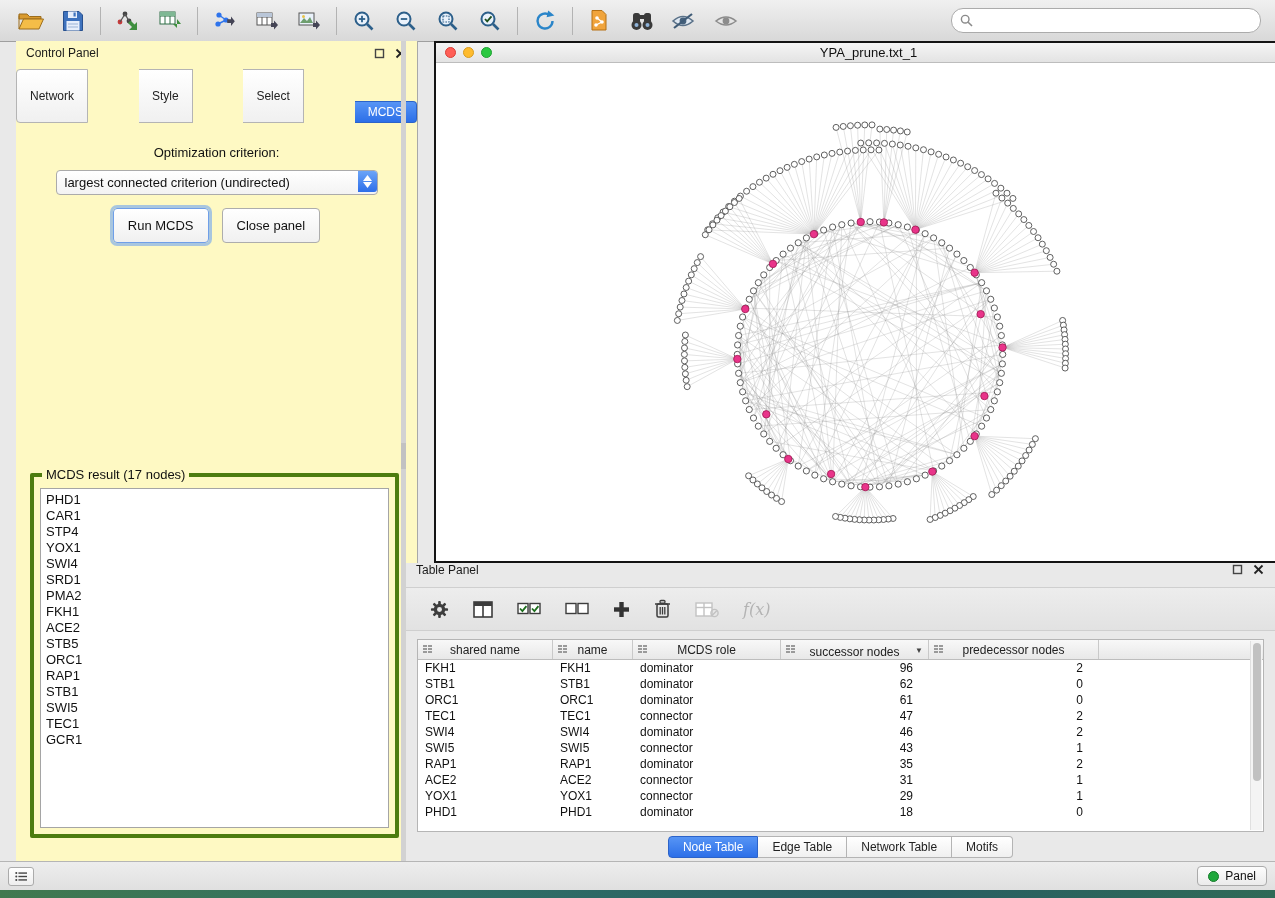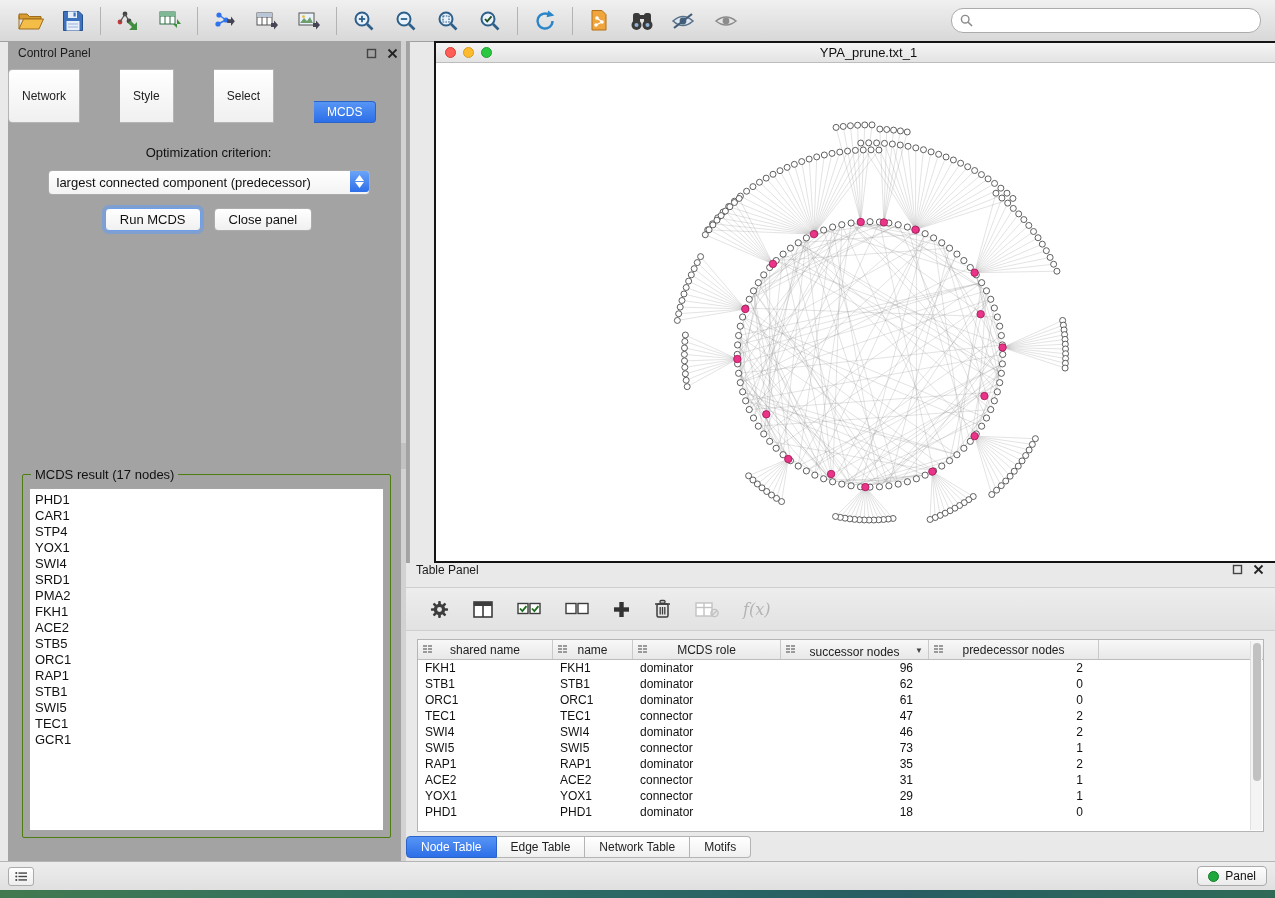--- a/index.html
+++ b/index.html
@@ -14,45 +14,45 @@
            display:flex;align-items:center;padding:0 10px;}
   .tb-btn{width:42px;height:34px;border:none;background:transparent;display:flex;
           align-items:center;justify-content:center;padding:0;cursor:default;}
   .tb-sep{width:1px;height:28px;background:#b3b3b3;margin:0 6px;}
   .tb-spacer{flex:1;}
   .search-box{width:292px;height:23px;background:#fff;border:1px solid #ababab;
               border-radius:12px;display:flex;align-items:center;padding:0 8px;gap:5px;margin-right:4px;}
   .search-box input{border:none;outline:none;flex:1;font-size:12px;background:transparent;}
 
   
-  .control-panel{position:absolute;top:41px;left:8px;width:401px;bottom:28px;background:#a3a3a3;
+  .control-panel{position:absolute;top:41px;left:16px;width:401px;bottom:28px;background:#fef9c3;
                  border-right:1px solid #a8a8a8;}
   .cp-header{height:24px;display:flex;align-items:center;padding:0 10px;font-size:12px;color:#1a1a1a;}
   .panel-btns{margin-left:auto;display:flex;gap:8px;align-items:center;}
   .panel-btn{width:13px;height:13px;display:flex;align-items:center;justify-content:center;background:none;border:none;padding:0;}
-  .cp-tabs{display:flex;justify-content:flex-start;margin-top:4px;gap:40px;}
+  .cp-tabs{display:flex;justify-content:space-between;margin-top:4px;gap:40px;}
   .cp-tab{font-size:12px;padding:3px 13px;background:linear-gradient(#ffffff,#f0f0f0);
           border:1px solid #b4b4b4;border-left:none;color:#222;}
   .cp-tab:first-child{border-left:1px solid #b4b4b4;border-radius:4px 0 0 4px;}
   .cp-tab:last-child{border-radius:0 4px 4px 0;margin-top:32px;}
   .cp-tab.active{background:linear-gradient(#5795f5,#2c6fe8);color:#fff;border-color:#2c63c9;}
   .cp-body{margin:8px 8px 0 8px;padding-top:14px;}
   .opt-label{text-align:center;font-size:13px;color:#111;}
   .mac-select{margin:10px auto 0 auto;width:312px;height:23px;border:1px solid #ababab;border-radius:4px;
               background:linear-gradient(#ffffff,#f3f3f3);display:flex;align-items:center;
               font-size:13px;color:#111;padding-left:8px;position:relative;}
   .mac-select .stepper{position:absolute;right:0;top:0;width:19px;height:21px;border-radius:0 3px 3px 0;
               background:linear-gradient(#6ba4f8,#2e6fe9);display:flex;flex-direction:column;
               align-items:center;justify-content:center;gap:1px;}
   .btn-row{display:flex;justify-content:center;gap:13px;margin-top:13px;}
-  .mac-btn{font-size:13px;color:#111;height:23px;padding:0 14px;border:1px solid #adadad;border-radius:4px;
+  .mac-btn{font-size:13px;color:#111;height:35px;padding:0 14px;border:1px solid #adadad;border-radius:4px;
            background:linear-gradient(#ffffff,#f0f0f0);}
   .mac-btn.focused{box-shadow:0 0 0 3px rgba(96,156,245,.55);border-color:#6f9fe8;}
   .mcds-fieldset{position:absolute;left:12px;right:16px;top:426px;bottom:24px;
-                 border:1px solid #4d7c0f;border-radius:2px;padding:6px;}
+                 border:4px solid #4d7c0f;border-radius:2px;padding:6px;}
   .mcds-fieldset legend{font-size:13px;color:#111;padding:0 4px;margin-left:2px;}
   .mcds-list{width:100%;height:100%;background:#fff;border:1px solid #a5a5a5;overflow:hidden;
              padding:3px 0;box-sizing:border-box;}
   .mcds-item{font-size:13px;color:#111;line-height:16px;padding-left:5px;}
 
   
   .v-splitter{position:absolute;left:401px;top:41px;width:5px;bottom:28px;background:#d2d2d2;}
   .v-splitter .handle{position:absolute;top:402px;left:0;width:5px;height:26px;background:#c2c2c2;}
 
   
@@ -80,21 +80,21 @@
       border-right:1px solid #c9c9c9;box-sizing:border-box;}
   .th .hgrid{position:absolute;left:5px;top:5px;}
   .th .sort-arrow{position:absolute;right:5px;top:6px;font-size:8px;color:#444;}
   .c0{width:135px;} .c1{width:80px;} .c2{width:148px;} .c3{width:148px;align-items:flex-end;} .c4{width:170px;}
   .trow{display:flex;height:16px;align-items:center;}
   .tcell{font-size:12px;color:#111;box-sizing:border-box;overflow:hidden;white-space:nowrap;}
   .tcell.c0,.tcell.c1,.tcell.c2{padding-left:7px;}
   .tcell.c3,.tcell.c4{text-align:right;padding-right:16px;}
   .vscroll{position:absolute;right:1px;top:1px;bottom:1px;width:11px;background:#f4f4f4;border-left:1px solid #e0e0e0;}
   .vthumb{position:absolute;top:2px;left:1.5px;width:8px;height:138px;background:#c1c1c1;border-radius:4px;}
-  .tp-tabs{height:30px;display:flex;align-items:center;justify-content:flex-start;gap:0;}
+  .tp-tabs{height:30px;display:flex;align-items:center;justify-content:center;gap:0;}
   .tp-tab{font-size:12px;padding:3px 14px;background:linear-gradient(#ffffff,#f0f0f0);
           border:1px solid #b4b4b4;border-left:none;color:#222;}
   .tp-tab.first{border-left:1px solid #b4b4b4;border-radius:4px 0 0 4px;}
   .tp-tab.last{border-radius:0 4px 4px 0;}
   .tp-tab.active{background:linear-gradient(#5795f5,#2c6fe8);color:#fff;border-color:#2c63c9;}
 
   
   .status-bar{position:absolute;left:0;right:0;bottom:0;height:28px;background:linear-gradient(#ededed,#e0e0e0);
               border-top:1px solid #b5b5b5;display:flex;align-items:center;padding:0 8px;}
   .list-btn{width:26px;height:19px;border:1px solid #ababab;border-radius:3px;
@@ -279,21 +279,21 @@
     <div class="cp-tabs">
       <button class="cp-tab">Network</button>
       <button class="cp-tab">Style</button>
       <button class="cp-tab">Select</button>
       <button class="cp-tab active">MCDS</button>
     </div>
 
     <div class="cp-body">
       <div class="opt-label">Optimization criterion:</div>
       <div class="mac-select">
-        <span>largest connected component (predecessor)</span>
+        <span>largest connected criterion (undirected)</span>
         <span class="stepper">
           <svg width="9" height="6" viewBox="0 0 9 6">
               <polygon points="4.5,0 9,6 0,6" fill="#fff"></polygon>
             </svg>
           <svg width="9" height="6" viewBox="0 0 9 6">
               <polygon points="0,0 9,0 4.5,6" fill="#fff"></polygon>
             </svg>
         </span>
       </div>
       <div class="btn-row">
@@ -1107,21 +1107,21 @@
             <div class="tcell c0">SWI4</div>
             <div class="tcell c1">SWI4</div>
             <div class="tcell c2">dominator</div>
             <div class="tcell c3">46</div>
             <div class="tcell c4">2</div>
           </div>
           <div class="trow">
             <div class="tcell c0">SWI5</div>
             <div class="tcell c1">SWI5</div>
             <div class="tcell c2">connector</div>
-            <div class="tcell c3">73</div>
+            <div class="tcell c3">43</div>
             <div class="tcell c4">1</div>
           </div>
           <div class="trow">
             <div class="tcell c0">RAP1</div>
             <div class="tcell c1">RAP1</div>
             <div class="tcell c2">dominator</div>
             <div class="tcell c3">35</div>
             <div class="tcell c4">2</div>
           </div>
           <div class="trow">

